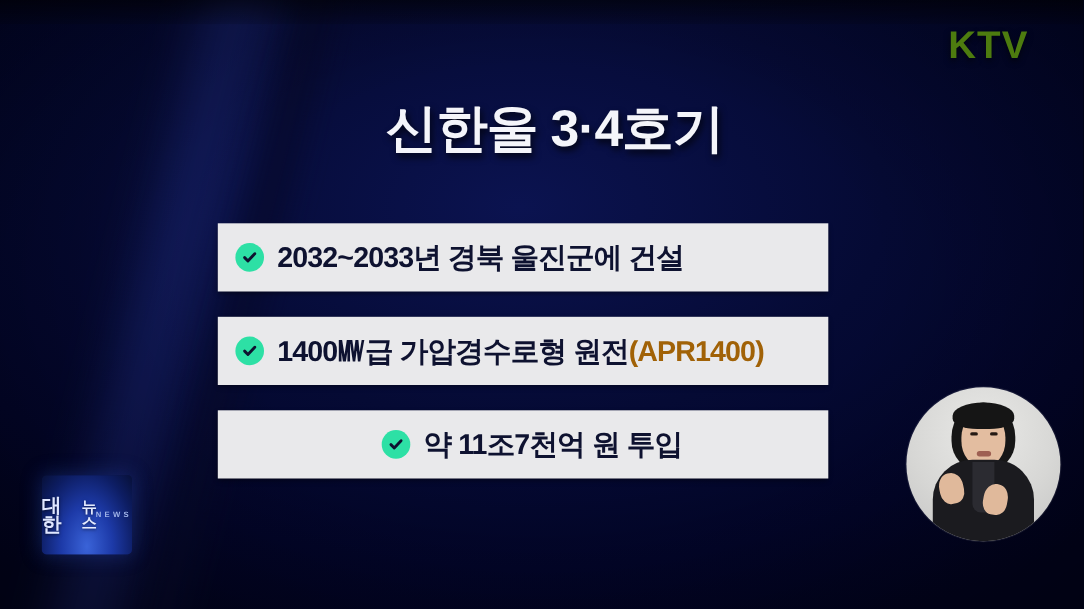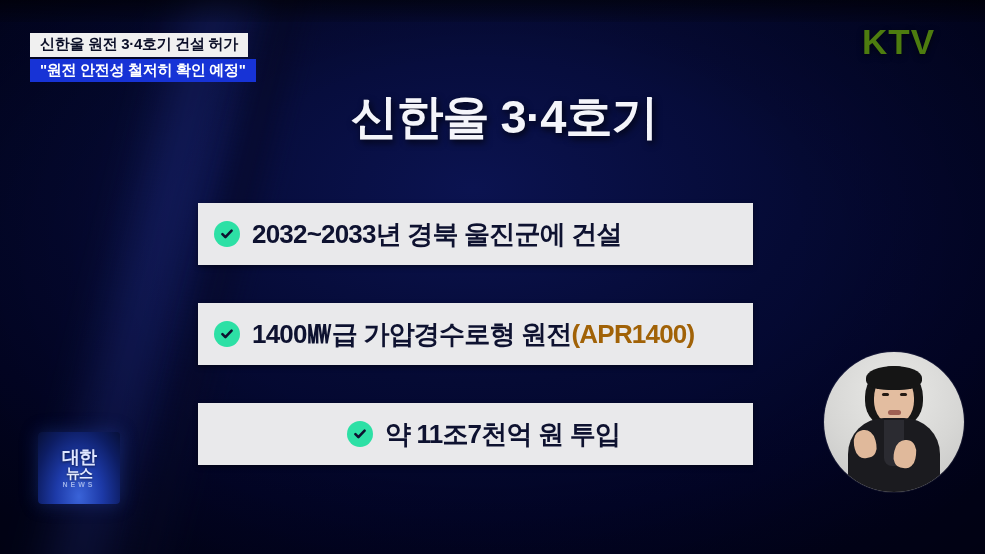--- a/index.html
+++ b/index.html
@@ -116,21 +116,21 @@
   .bullet-list {
     position: absolute;
     left: 198px;
     top: 203px;
     width: 555px;
   }
   .bullet-row {
     position: relative;
     height: 62px;
     background: #e9e9eb;
-    margin-bottom: 38px;
+    margin-bottom: 23px;
     display: flex;
     align-items: center;
     box-shadow: 0 2px 5px rgba(0,0,0,0.45);
   }
   .bullet-row:last-child { margin-bottom: 10px; justify-content: center; }
   .check-icon {
     flex: 0 0 auto;
     width: 26px;
     height: 26px;
     margin-left: 16px;
@@ -230,21 +230,21 @@
   .news-logo {
     position: absolute;
     left: 38px;
     top: 432px;
     width: 82px;
     height: 72px;
     border-radius: 4px;
     background: radial-gradient(ellipse at 50% 90%, #3a63d8 0%, #1d3aa8 40%, #0d1d63 75%, #071038 100%);
     box-shadow: 0 0 18px rgba(40,80,200,0.35);
     display: flex;
-    flex-direction: column;
+    flex-direction: row;
     align-items: center;
     justify-content: center;
     overflow: hidden;
   }
   .news-logo .ln1 {
     color: #dfe6ff;
     font-size: 18px;
     font-weight: bold;
     letter-spacing: -1px;
     line-height: 1;
@@ -271,24 +271,20 @@
 <body>
 
 <div id="screen">
 
   <div class="bg-base"></div>
   <div class="bg-streak"></div>
   <div class="bg-streak2"></div>
   <div class="bg-topstrip"></div>
   <div class="bg-vignette"></div>
 
-  <div class="banner">
-    <div class="banner-row1">신한울 원전 3·4호기 건설 허가</div><br>
-    <div class="banner-row2">"원전 안전성 철저히 확인 예정"</div>
-  </div>
 
   <div class="ktv-logo">KTV</div>
 
   <div class="main-title">신한울 3·4호기</div>
 
   <div class="bullet-list">
 
     <div class="bullet-row">
       <span class="check-icon">
         <svg width="16" height="16" viewBox="0 0 16 16" aria-hidden="true">

